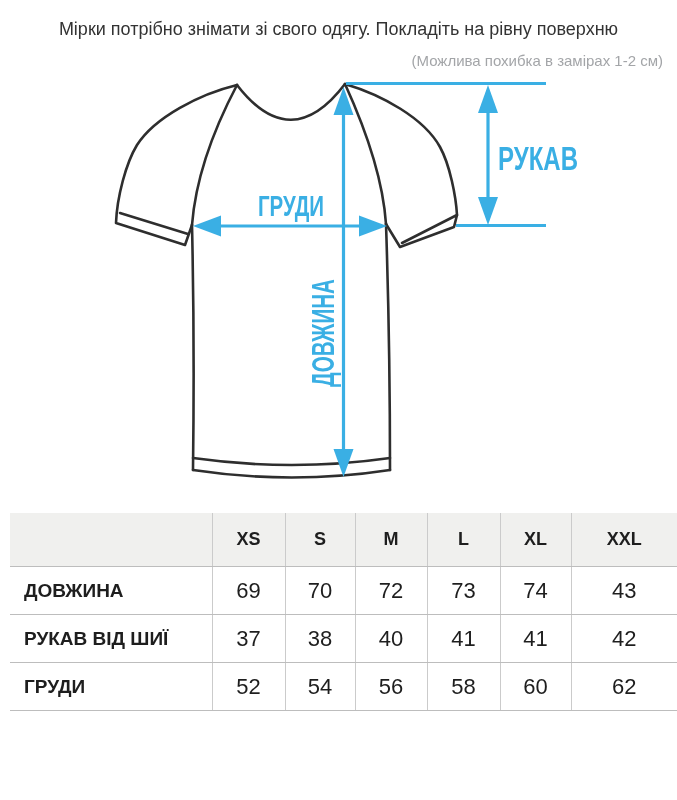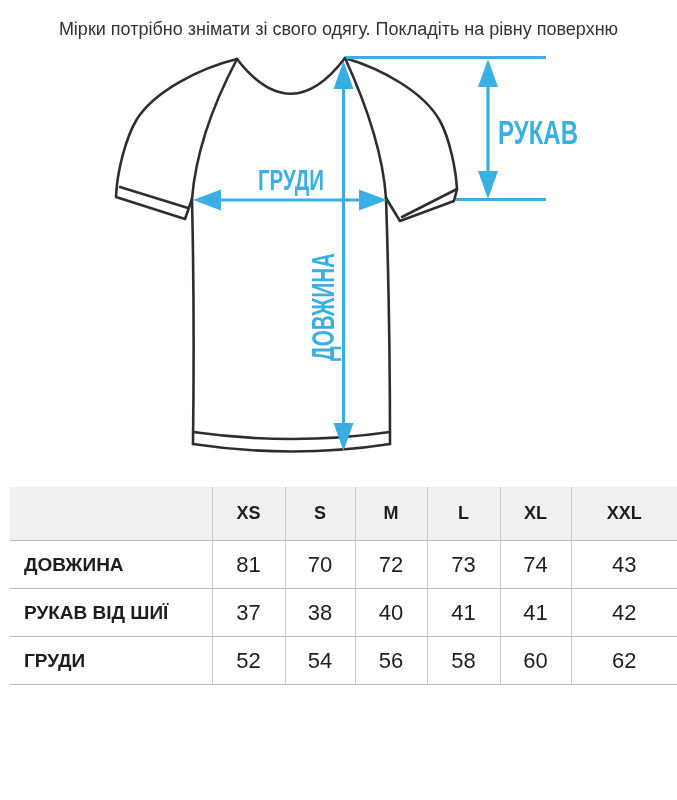--- a/index.html
+++ b/index.html
@@ -100,20 +100,21 @@
 </style>
 </head>
 <body>
 
 <div class="page">
 
   <div class="intro">
     <span class="intro-line">Мірки потрібно знімати зі свого одягу. Покладіть на рівну поверхню</span>
   </div>
 
+  <div class="note">(Можлива похибка в замірах 1-2 см)</div>
 
   <div class="diagram">
     <svg width="677" height="428" viewBox="0 0 677 428" xmlns="http://www.w3.org/2000/svg">
 
       <g class="shirt">
 
         <path d="M237,12 Q291,82 345,11"></path>
 
         <path d="M237,12 C200,21 155,44 137,72 C126,90 117,124 116,150 L185,172 L192,152"></path>
         <path d="M120,140 L188,161"></path>
@@ -174,21 +175,21 @@
         <th>S</th>
         <th>M</th>
         <th>L</th>
         <th>XL</th>
         <th>XXL</th>
       </tr>
     </thead>
     <tbody>
       <tr>
         <th>ДОВЖИНА</th>
-        <td>81</td>
+        <td>69</td>
         <td>70</td>
         <td>72</td>
         <td>73</td>
         <td>74</td>
         <td>43</td>
       </tr>
       <tr>
         <th>РУКАВ ВІД ШИЇ</th>
         <td>37</td>
         <td>38</td>

